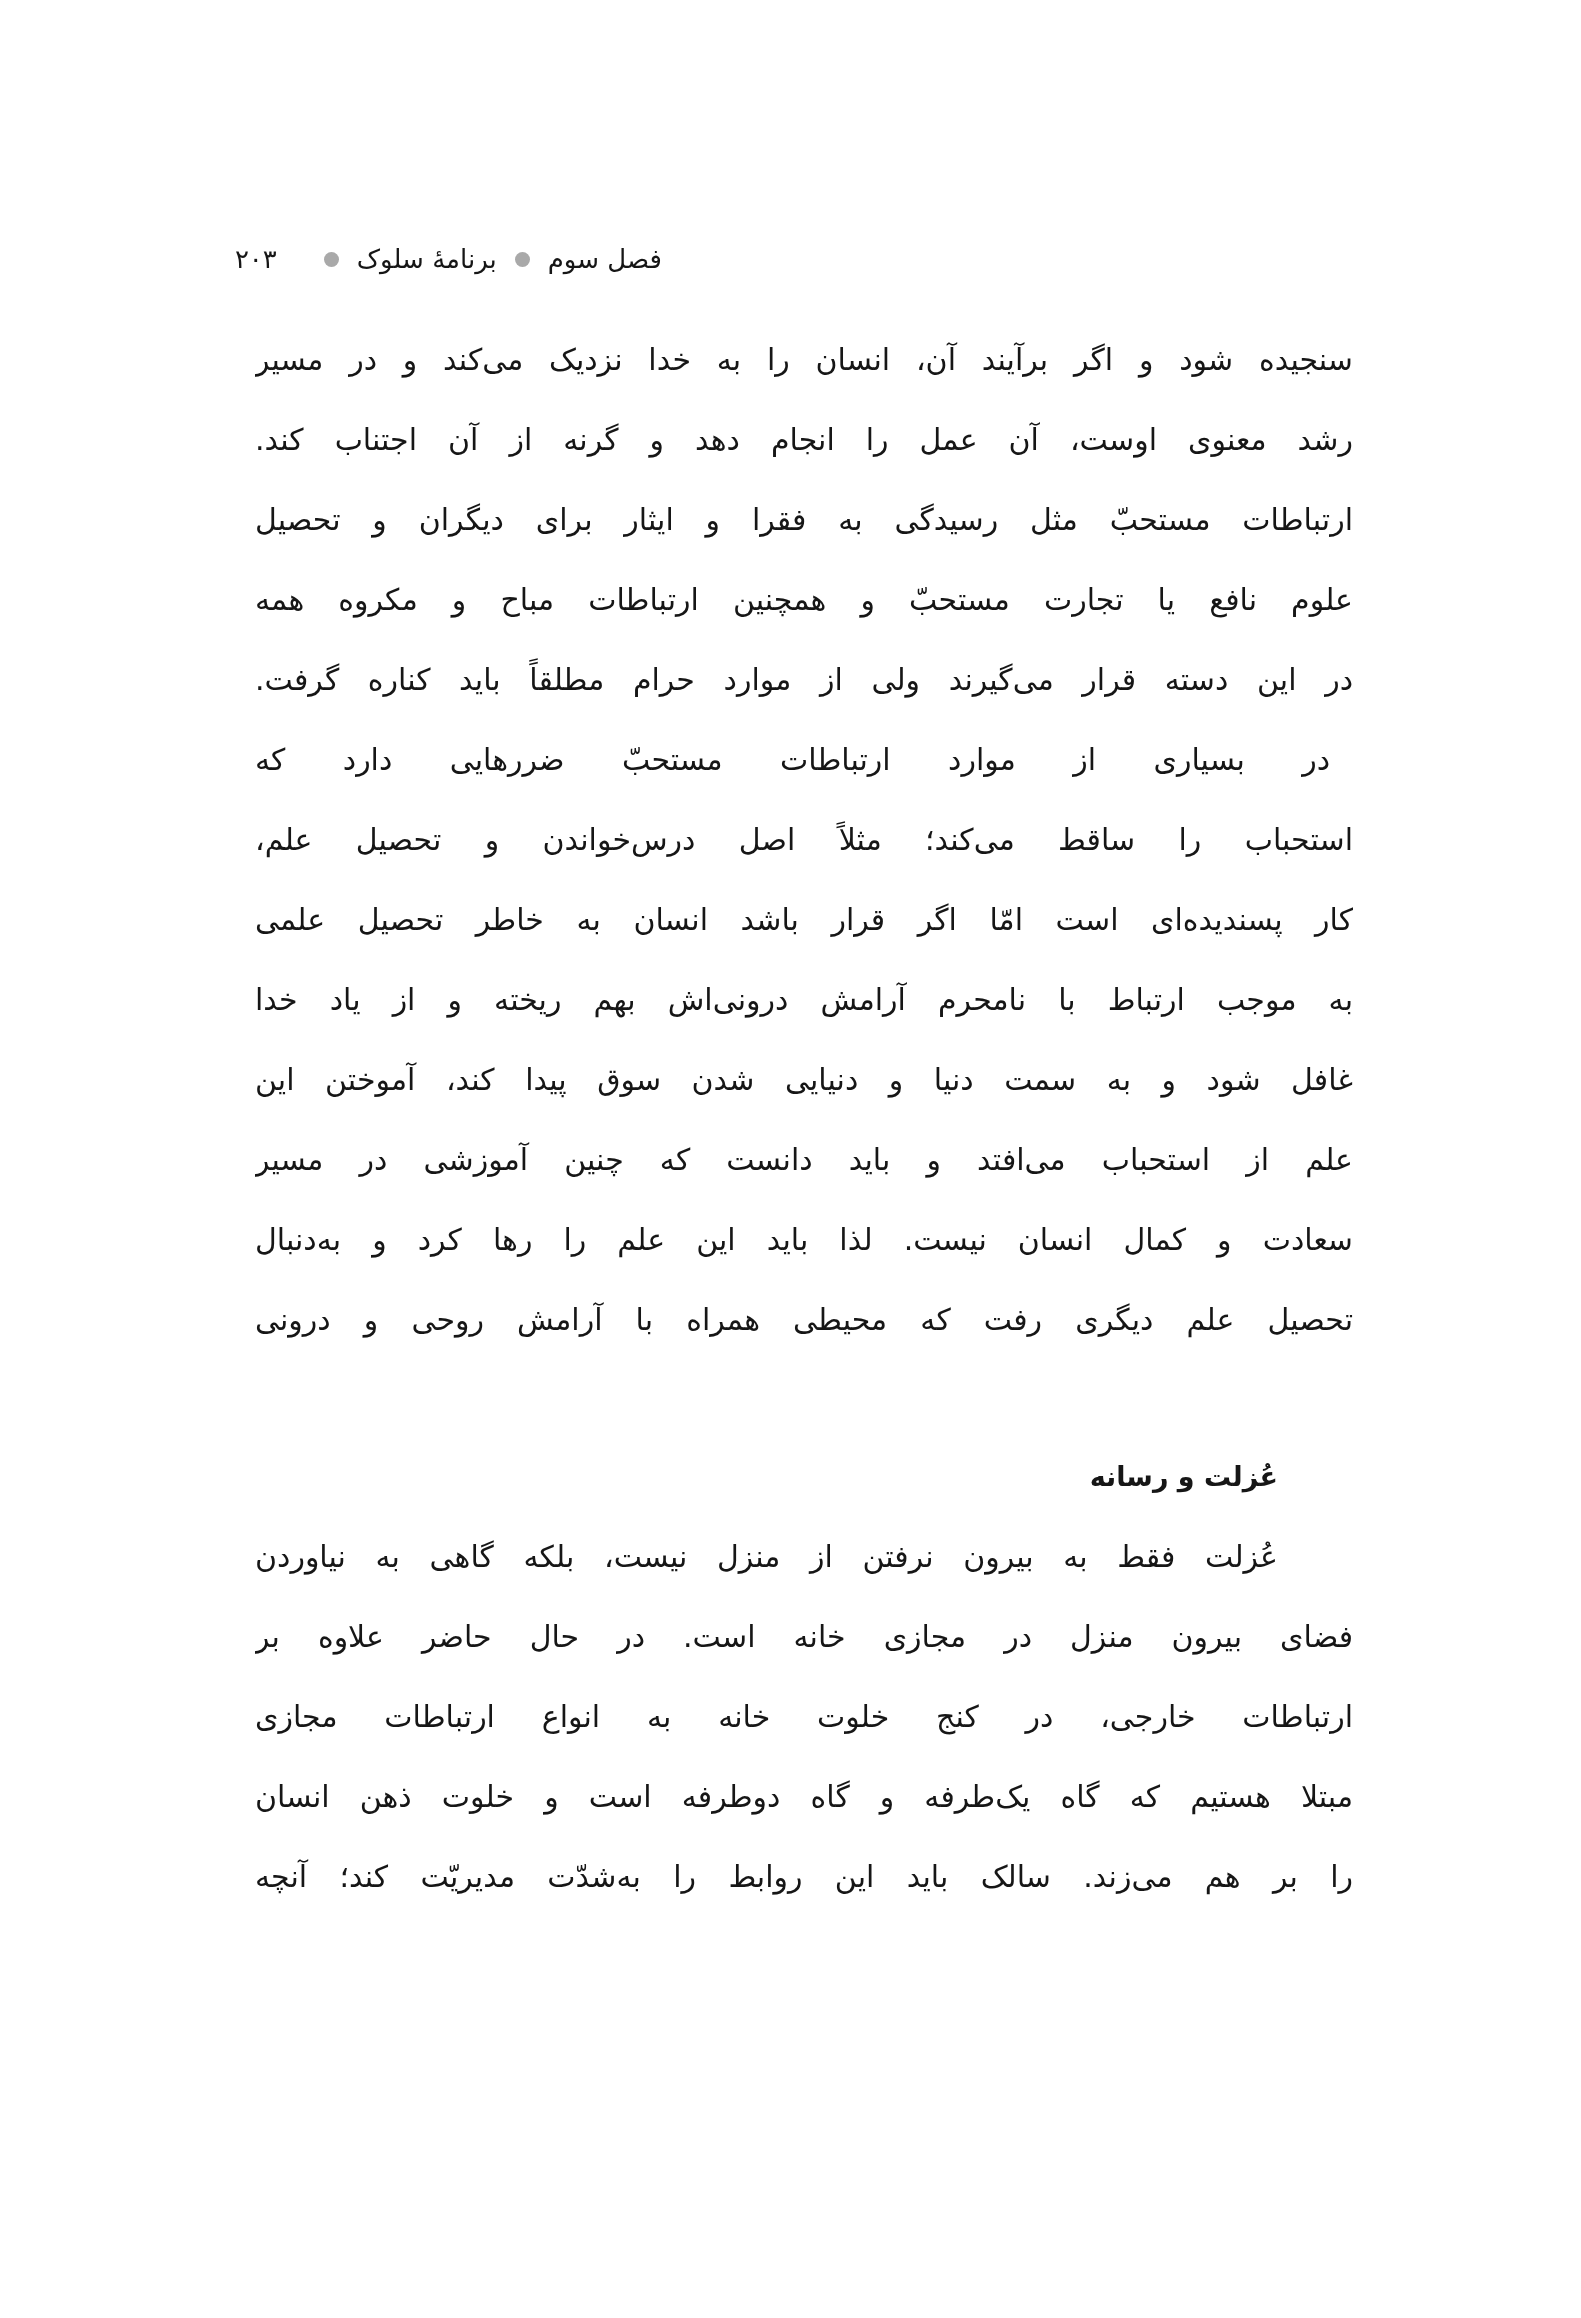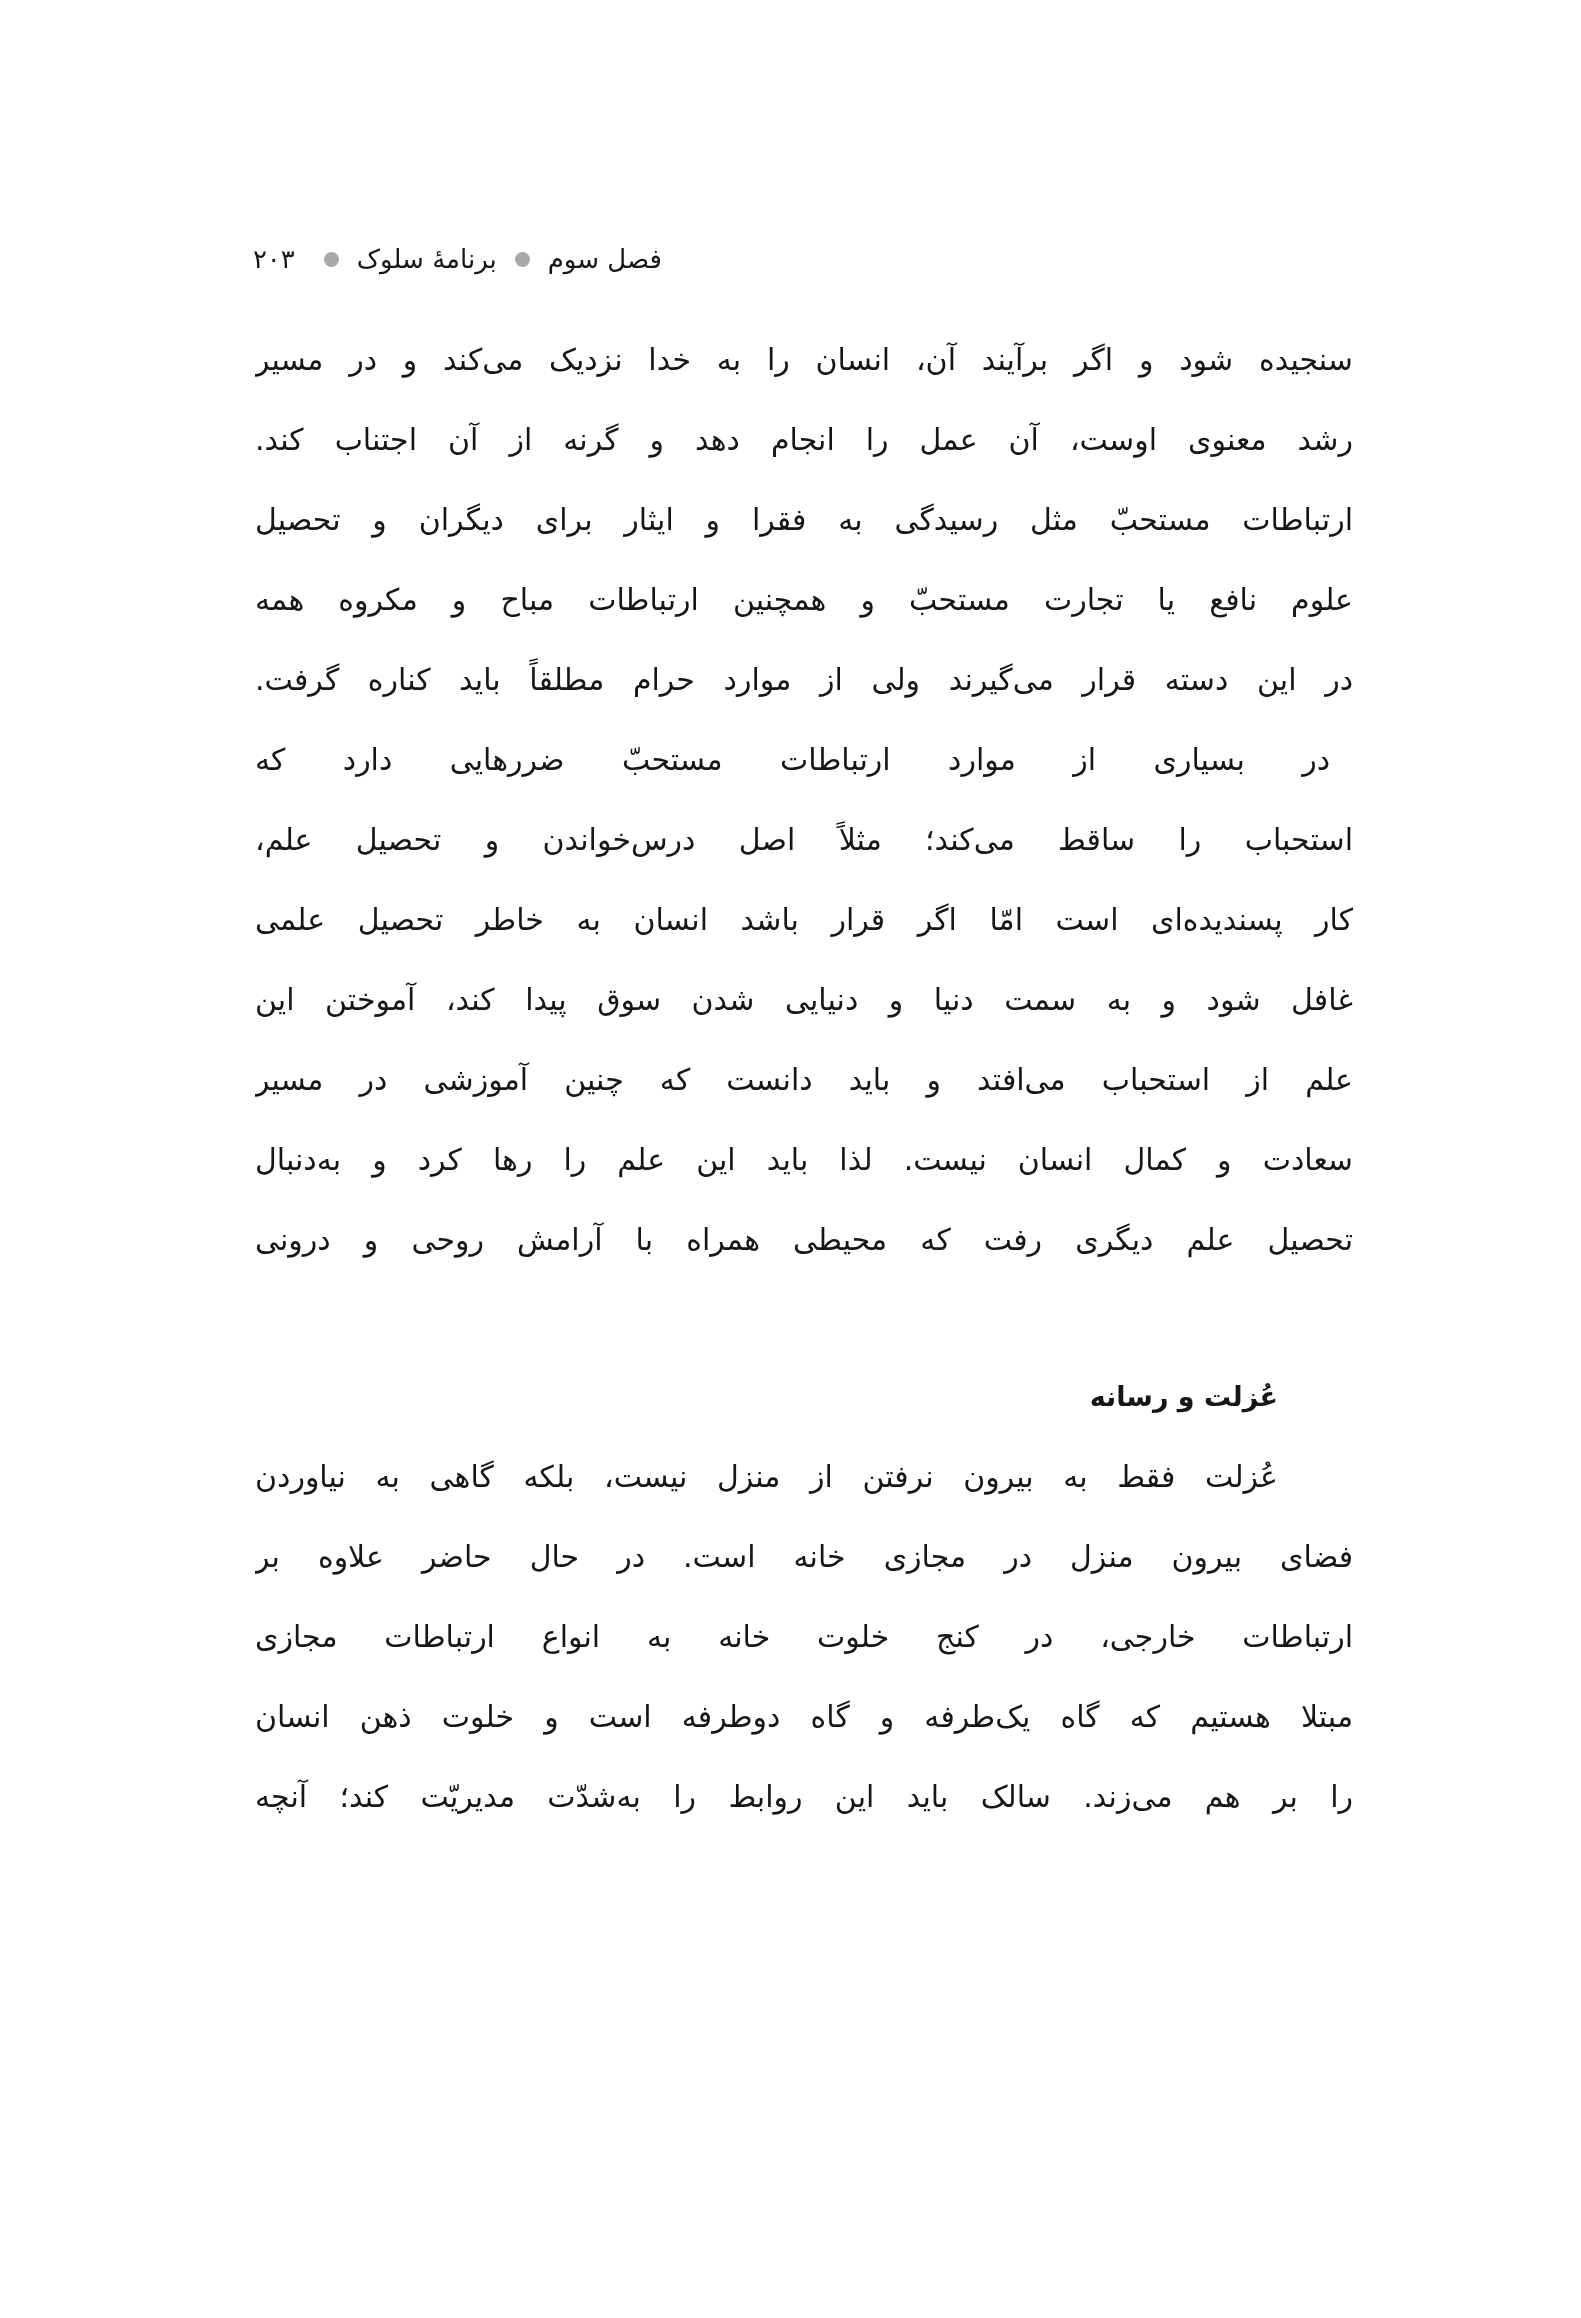--- a/index.html
+++ b/index.html
@@ -36,21 +36,21 @@
   }
   .running-header .bullet {
     display: inline-block;
     width: 15px;
     height: 15px;
     border-radius: 50%;
     background: #a9a9a9;
     flex: 0 0 auto;
   }
   .running-header .page-number {
-    margin-right: 11px; 
+    margin-right: 29px; 
     letter-spacing: 1.8px;
   }
 
   
   .text-block {
     position: absolute;
     top: 320px;
     right: 228px;
     width: 1098px;
     direction: rtl;
@@ -101,20 +101,21 @@
 
   <div class="text-block">
     <div class="text-line">سنجیده شود و اگر برآیند آن، انسان را به خدا نزدیک می‌کند و در مسیر</div>
     <div class="text-line">رشد معنوی اوست، آن عمل را انجام دهد و گرنه از آن اجتناب کند.</div>
     <div class="text-line">ارتباطات مستحبّ مثل رسیدگی به فقرا و ایثار برای دیگران و تحصیل</div>
     <div class="text-line">علوم نافع یا تجارت مستحبّ و همچنین ارتباطات مباح و مکروه همه</div>
     <div class="text-line">در این دسته قرار می‌گیرند ولی از موارد حرام مطلقاً باید کناره گرفت.</div>
     <div class="text-line indent-sm">در بسیاری از موارد ارتباطات مستحبّ ضررهایی دارد که</div>
     <div class="text-line">استحباب را ساقط می‌کند؛ مثلاً اصل درس‌خواندن و تحصیل علم،</div>
     <div class="text-line">کار پسندیده‌ای است امّا اگر قرار باشد انسان به خاطر تحصیل علمی</div>
+    <div class="text-line">به موجب ارتباط با نامحرم آرامش درونی‌اش بهم ریخته و از یاد خدا</div>
     <div class="text-line">غافل شود و به سمت دنیا و دنیایی شدن سوق پیدا کند، آموختن این</div>
     <div class="text-line">علم از استحباب می‌افتد و باید دانست که چنین آموزشی در مسیر</div>
     <div class="text-line">سعادت و کمال انسان نیست. لذا باید این علم را رها کرد و به‌دنبال</div>
     <div class="text-line">تحصیل علم دیگری رفت که محیطی همراه با آرامش روحی و درونی</div>
 
     <div class="section-heading">عُزلت و رسانه</div>
 
     <div class="text-line indent-lg">عُزلت فقط به بیرون نرفتن از منزل نیست، بلکه گاهی به نیاوردن</div>
     <div class="text-line">فضای بیرون منزل در مجازی خانه است. در حال حاضر علاوه بر</div>
     <div class="text-line">ارتباطات خارجی، در کنج خلوت خانه به انواع ارتباطات مجازی</div>

